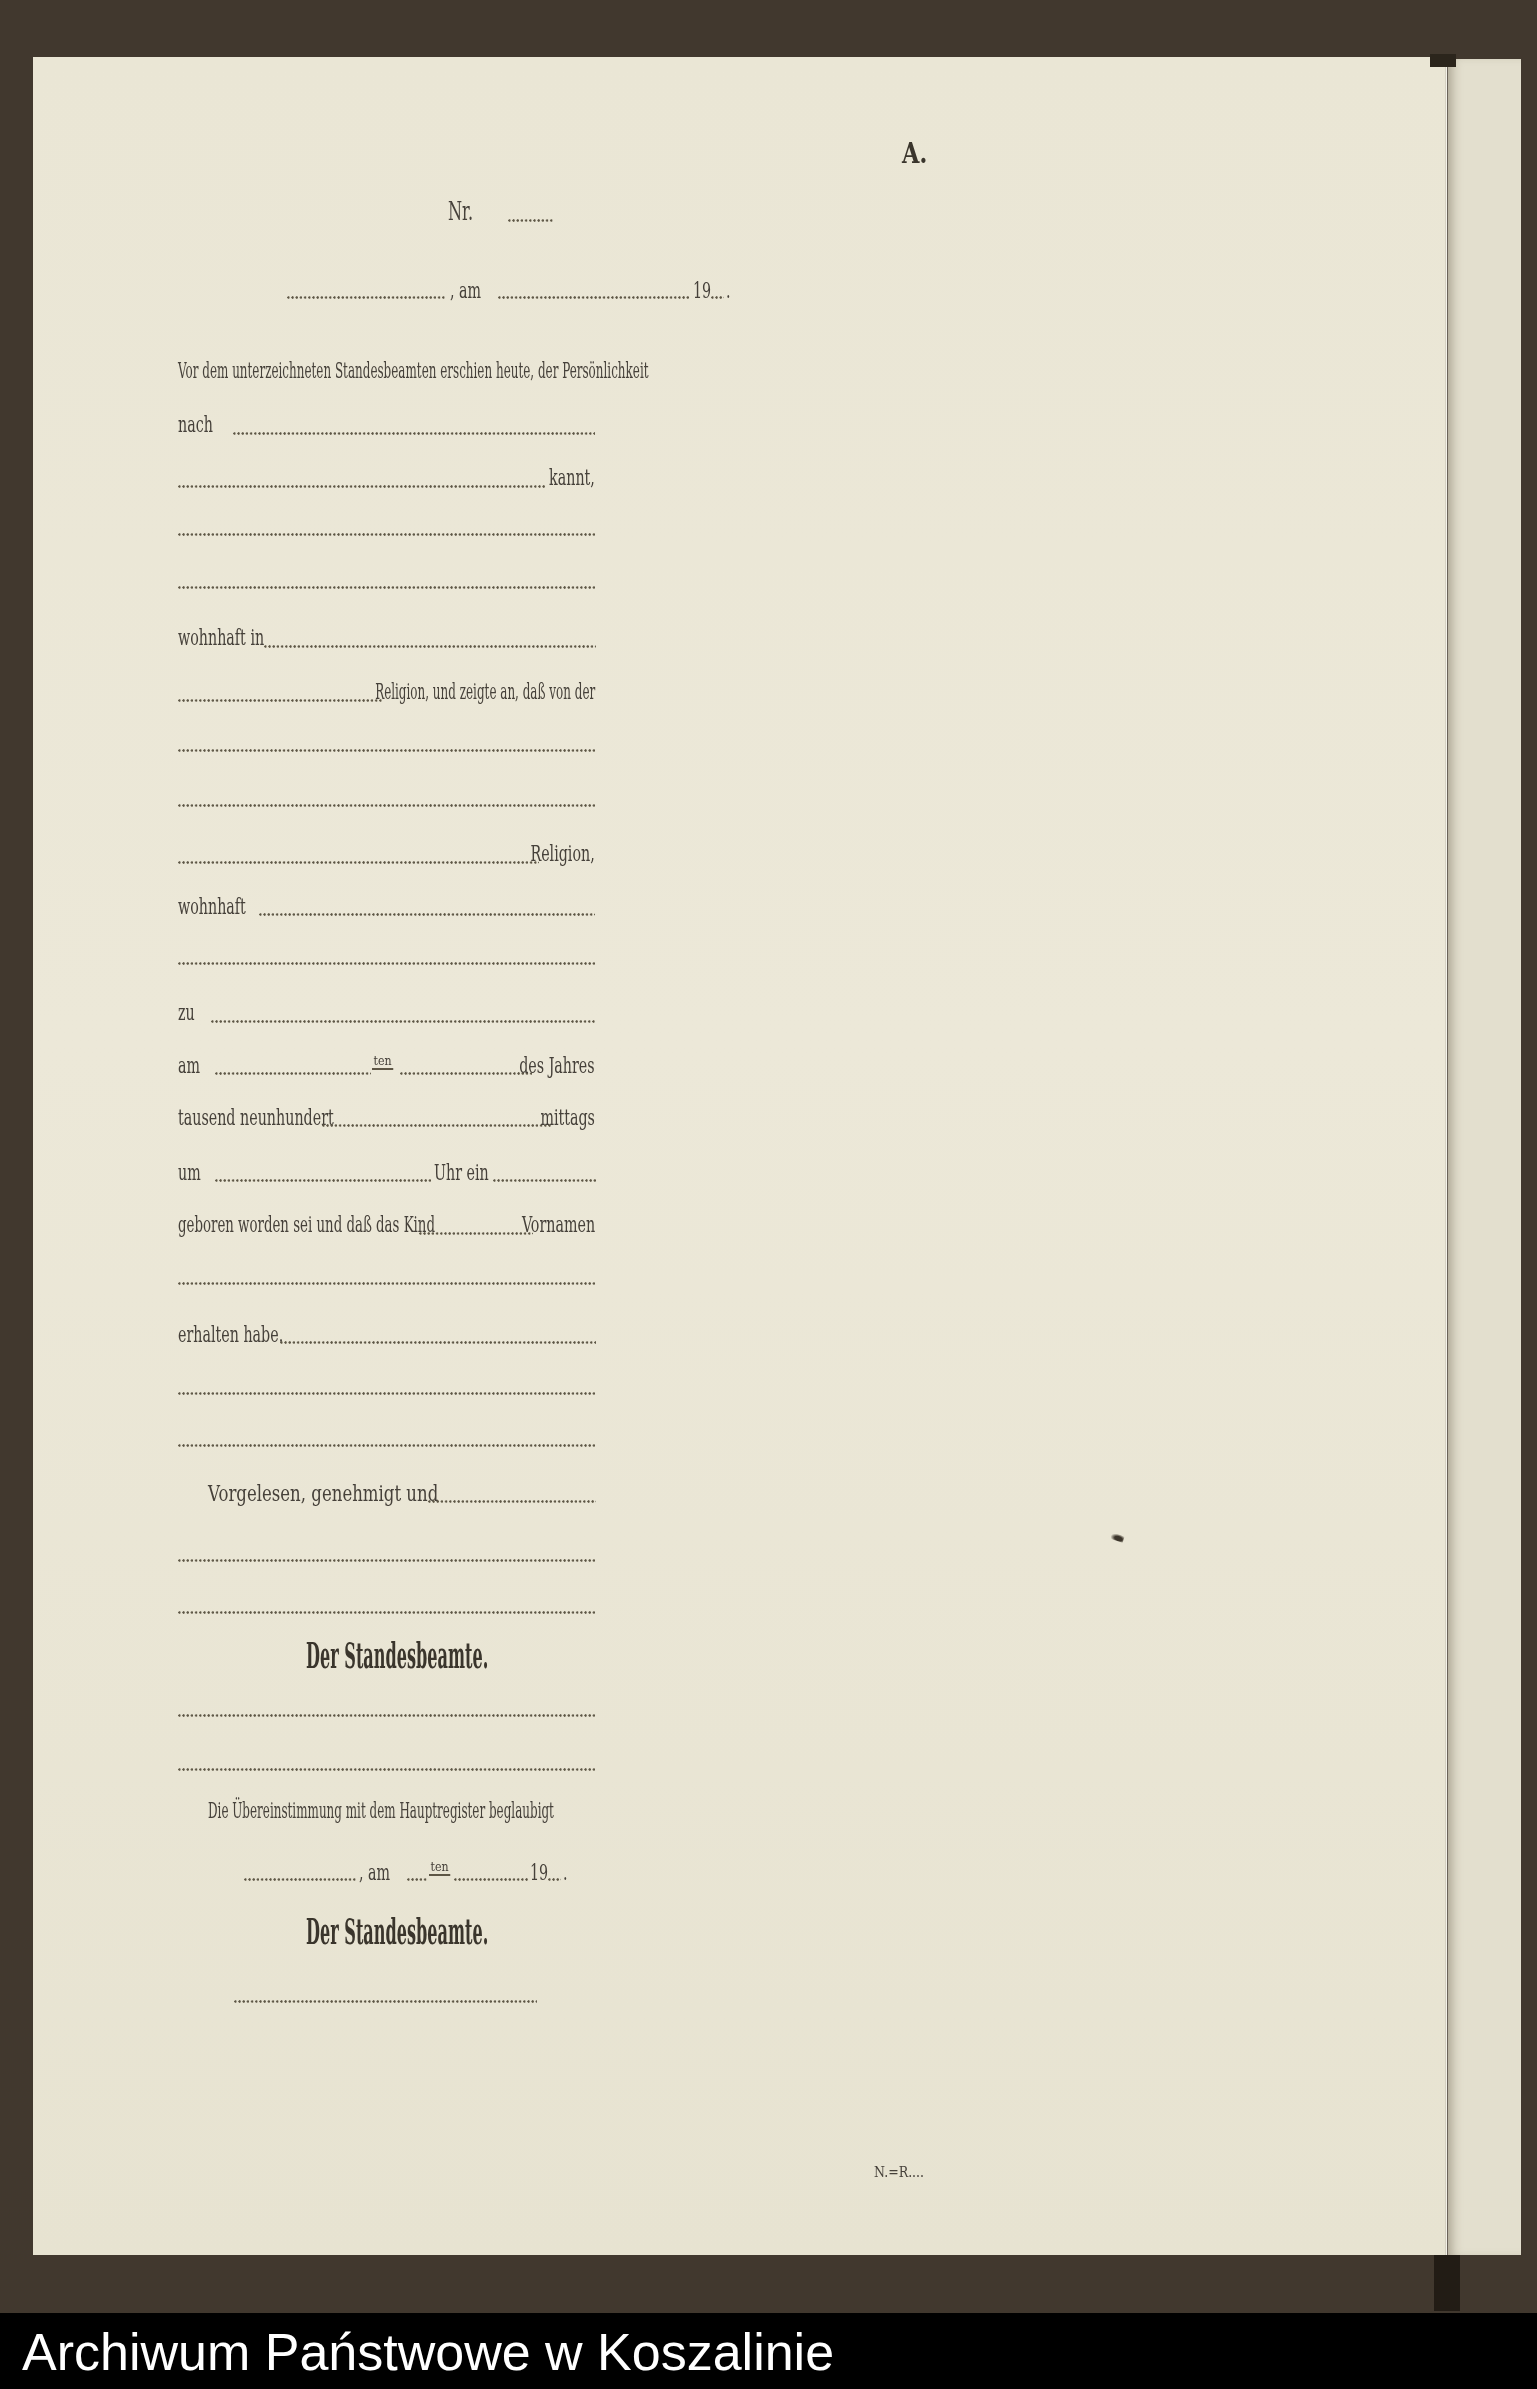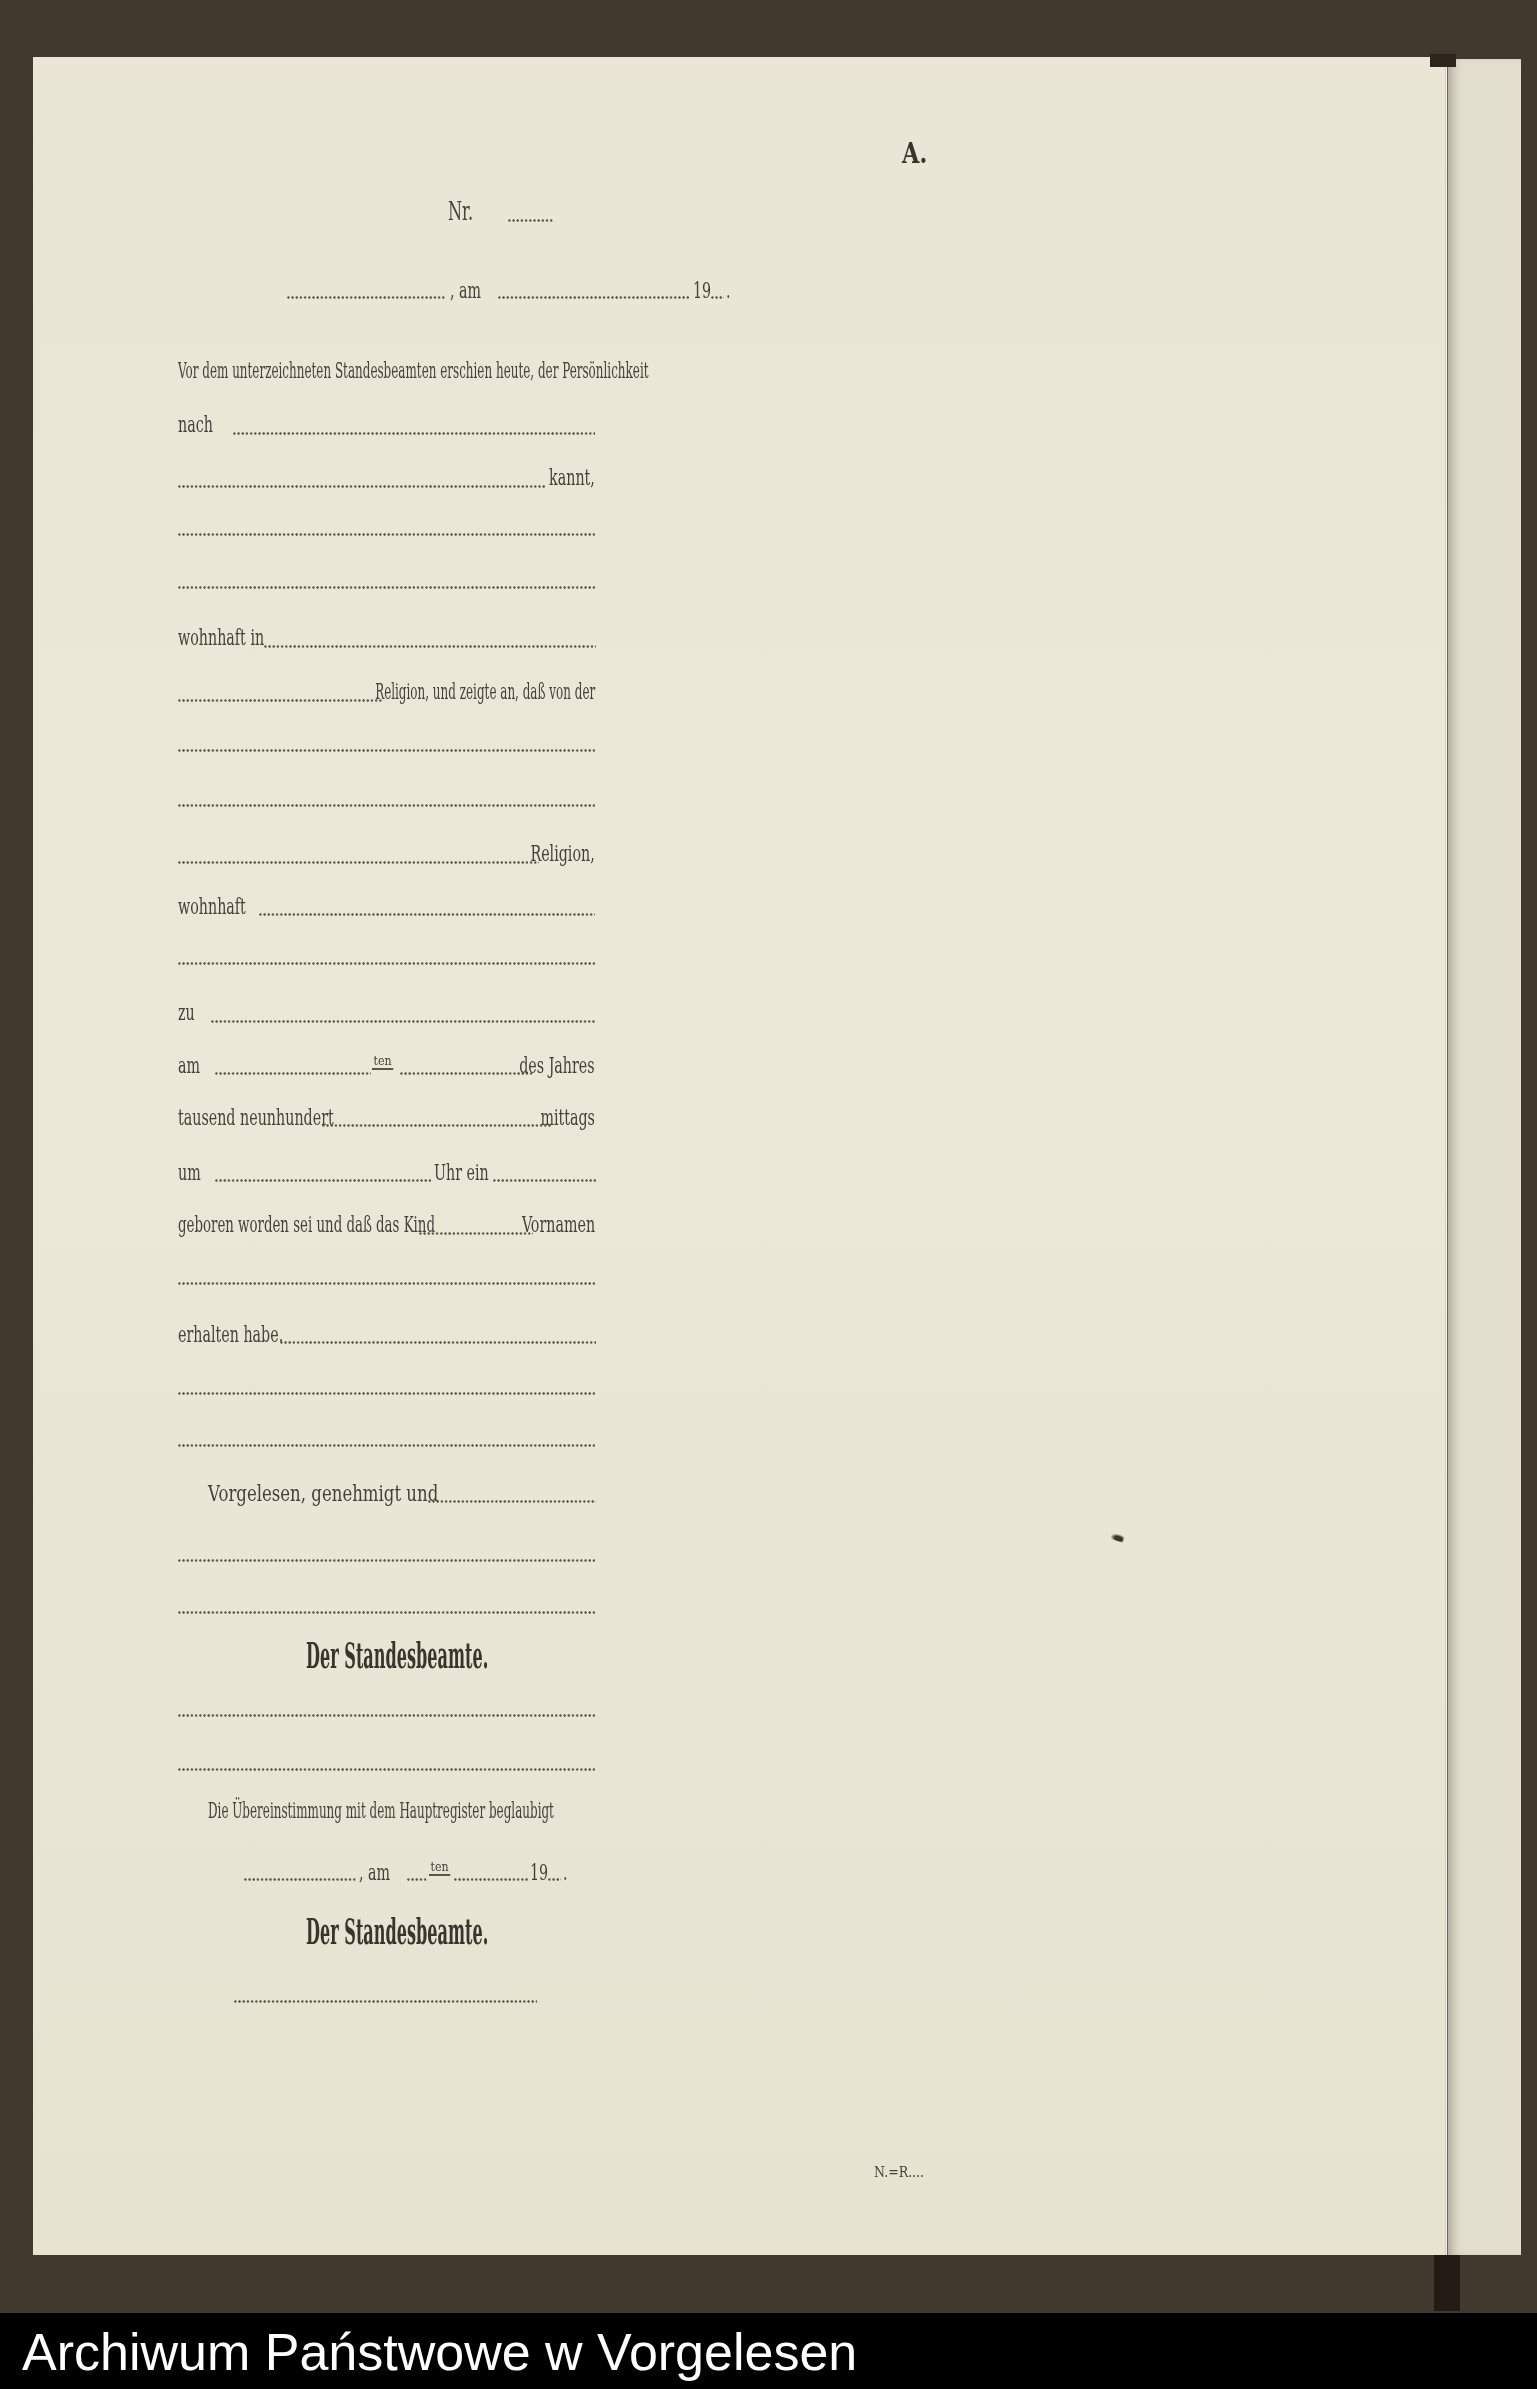--- a/index.html
+++ b/index.html
@@ -141,17 +141,17 @@
   <div class="dots" style="left:548px;top:1878px;width:13px"></div>
   <span class="t" style="left:563px;top:1860px">.</span>
 
   <span class="t h1" style="left:306px;top:1913px">Der Standesbeamte.</span>
 
   <div class="dots" style="left:234px;top:2000px;width:303px"></div>
 
   <span class="t mark s80" style="left:874px;top:2163px">N.=R....</span>
 
   <div class="caption-bar">
-    <span class="caption-text">Archiwum Państwowe w Vorgelesen</span>
+    <span class="caption-text">Archiwum Państwowe w Koszalinie</span>
   </div>
 
 </div>
 
 
 </body></html>

